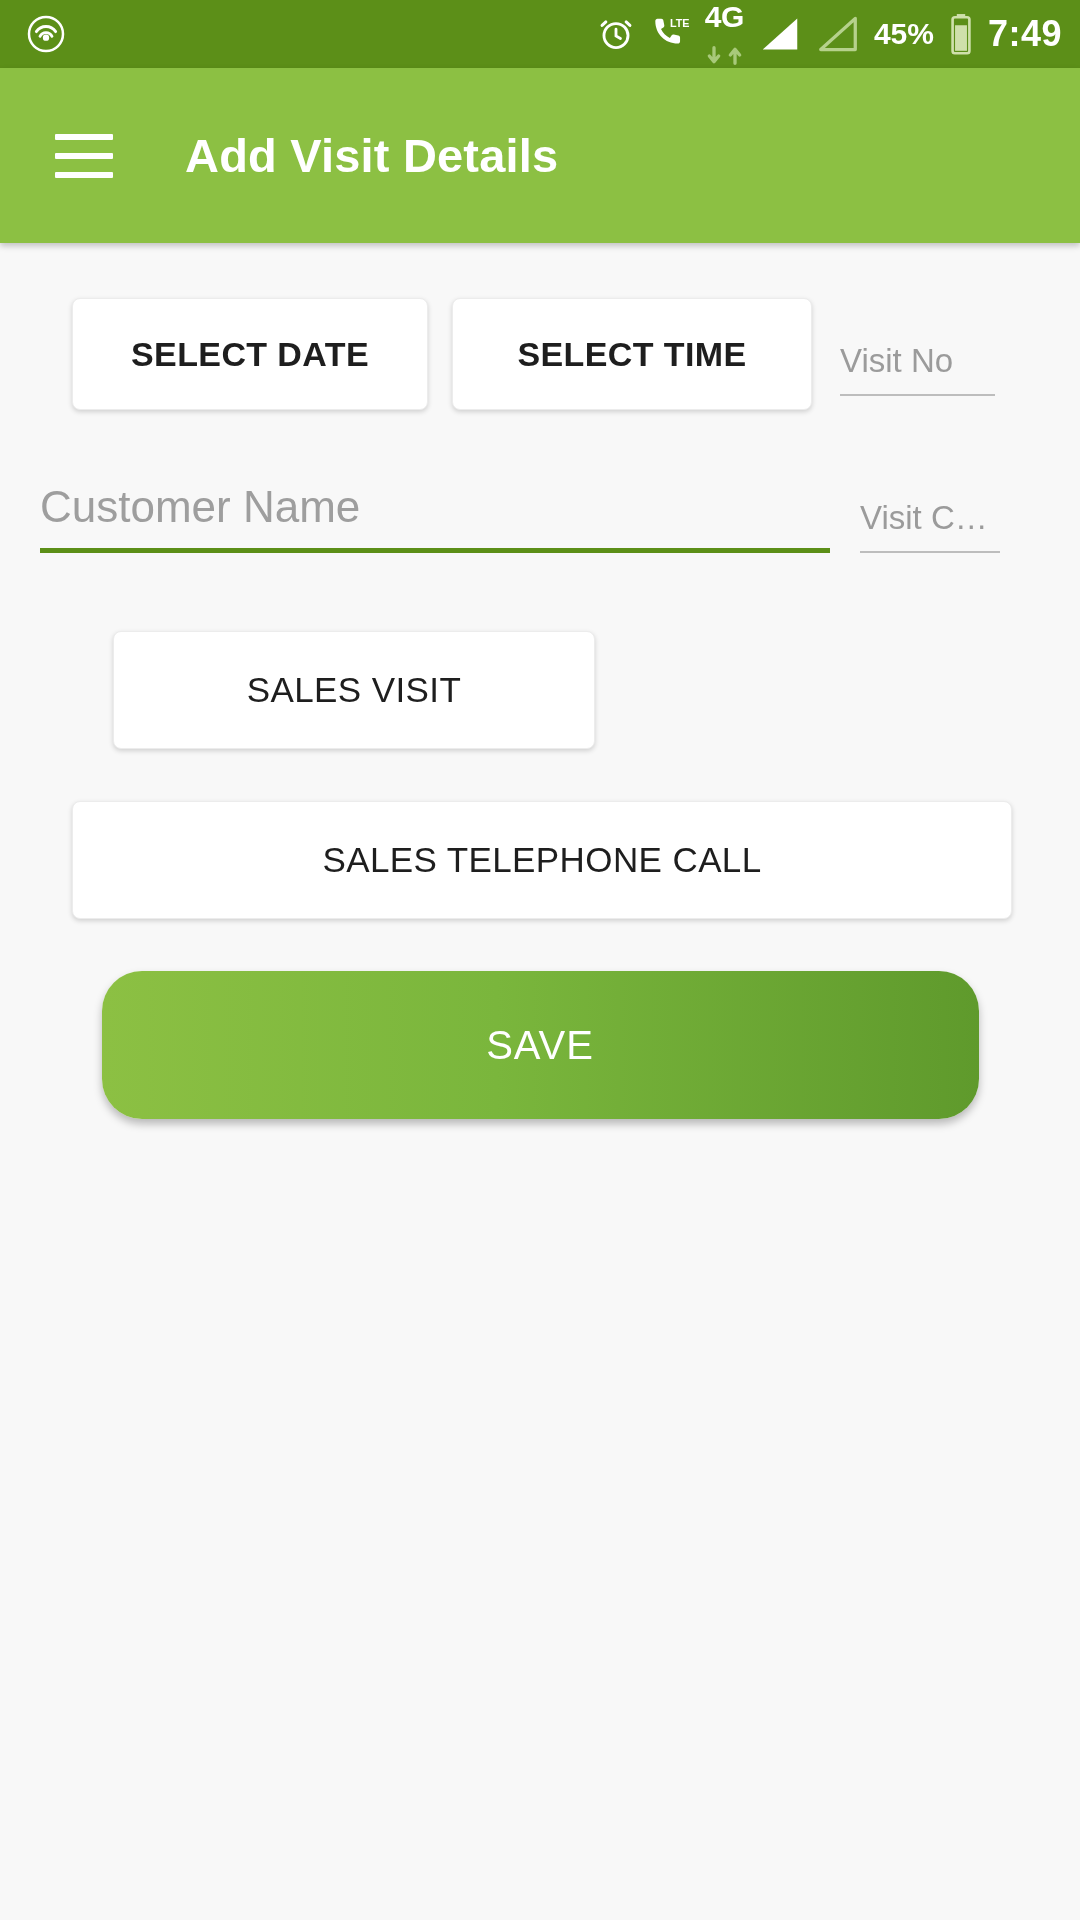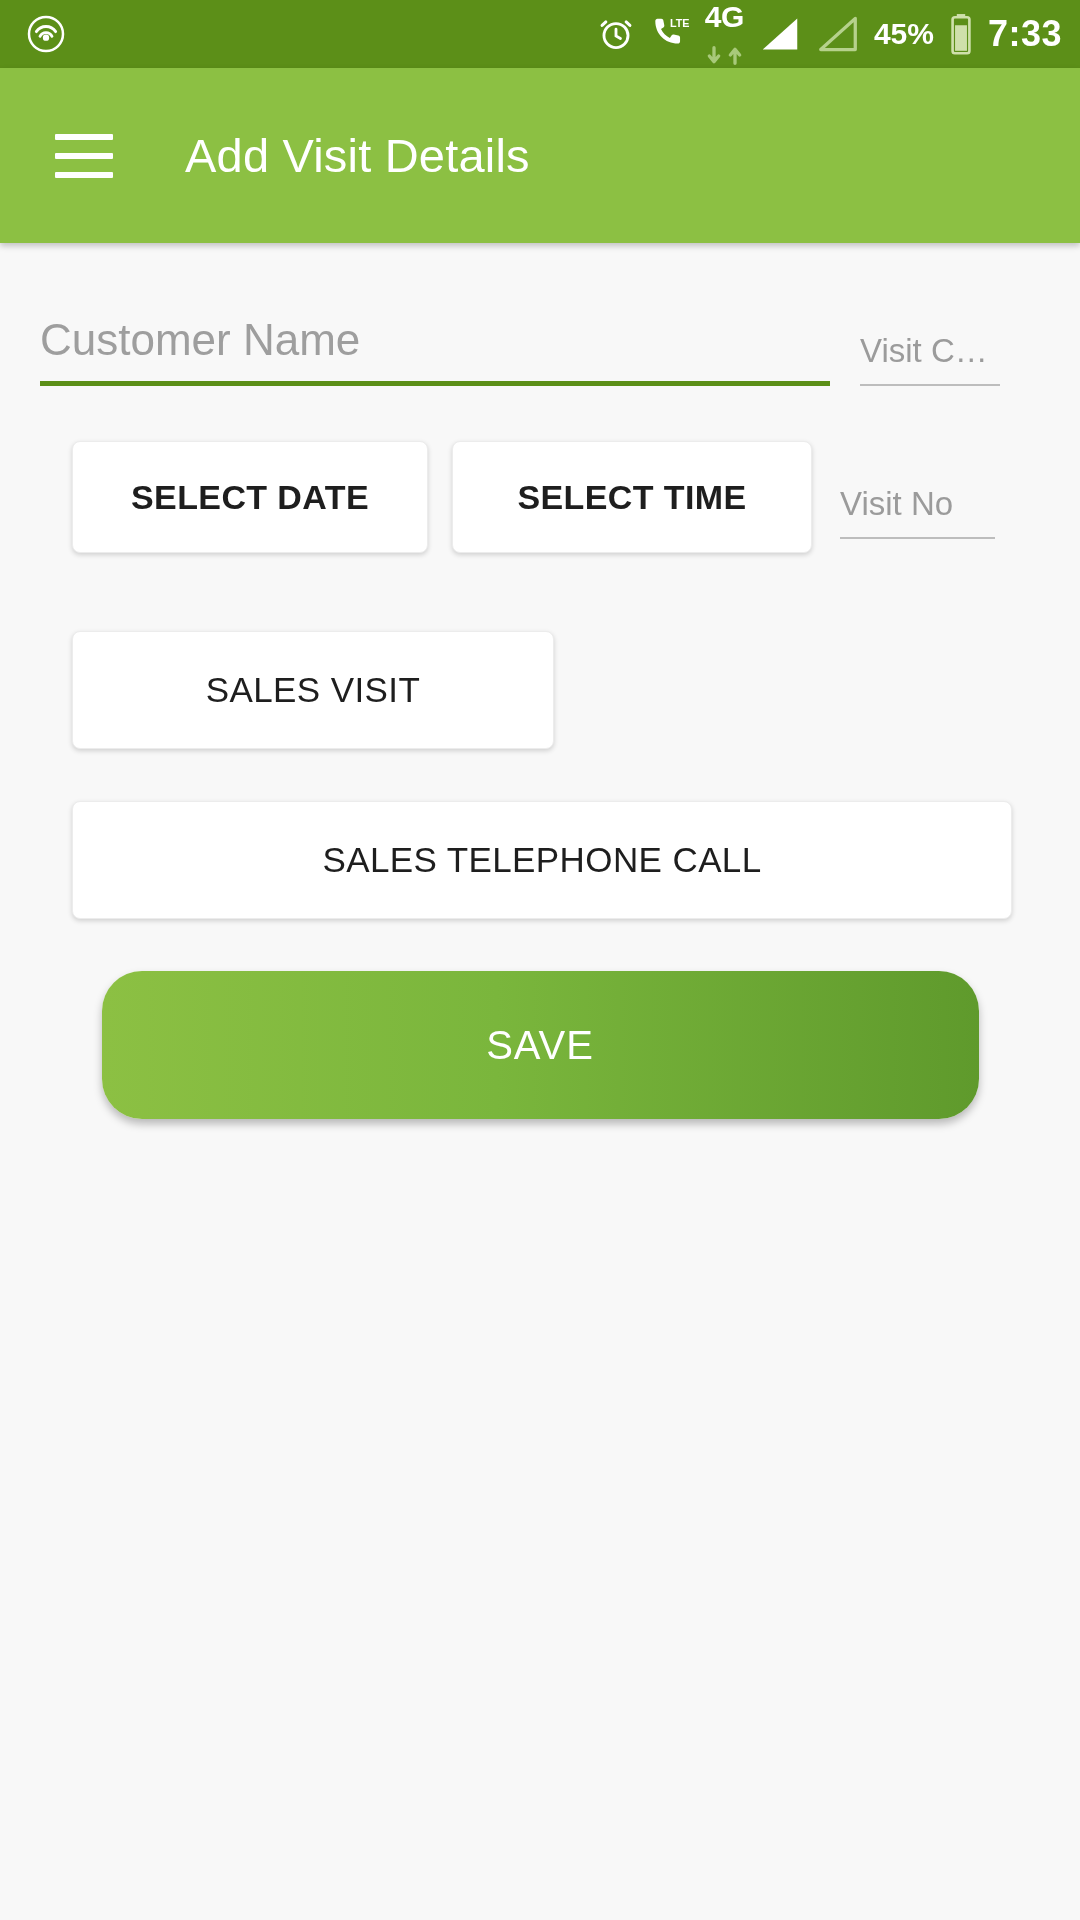--- a/index.html
+++ b/index.html
@@ -58,21 +58,21 @@
   .hamburger{
     width:58px; height:44px;
     display:flex; flex-direction:column; justify-content:space-between;
     cursor:pointer;
     flex:0 0 auto;
   }
   .hamburger span{ display:block; height:6px; background:#ffffff; border-radius:1px; }
   .app-title{
     margin-left:72px;
     font-size:47px;
-    font-weight:400;
+    font-weight:700;
     color:#ffffff;
     letter-spacing:0.2px;
   }
 
   
   .content{
     background:#f8f8f8;
     height:calc(1920px - 68px - 175px);
     padding:0 0;
     position:relative;
@@ -142,21 +142,21 @@
     margin-left:30px;
   }
   .field-visit-c .ph{
     font-size:33px;
     color:#9b9b9b;
     padding-bottom:14px;
   }
 
   
   .row-types{
-    padding:78px 0 0 72px;
+    padding:78px 0 0 113px;
     gap:38px;
   }
   .btn-sales-visit{ width:482px; height:118px; font-weight:400; font-size:35px; }
   .btn-others{ width:440px; height:118px; margin-left:22px; font-weight:400; font-size:35px; }
   .row-types-2{ padding:52px 0 0 72px; }
   .btn-sales-tel{ width:940px; height:118px; font-weight:400; font-size:35px; }
 
   
   .row-save{ padding:52px 0 0 0; justify-content:center; }
   .btn-save{
@@ -236,58 +236,58 @@
     <span class="battery-pct">45%</span>
 
     <span class="sb-icon">
       <svg width="26" height="42" viewBox="0 0 14 24">
         <rect x="4.6" y="0.6" width="4.8" height="2" fill="#cfe0ab"></rect>
         <rect x="2.2" y="2.4" width="9.6" height="20.6" rx="1.3" fill="none" stroke="#cfe0ab" stroke-width="1.5"></rect>
         <rect x="3.6" y="7" width="6.8" height="14.6" fill="#cfe0ab"></rect>
       </svg>
     </span>
 
-    <span class="clock-text">7:33</span>
+    <span class="clock-text">7:49</span>
   </div>
 </div>
 
 <div class="app-bar">
   <div class="hamburger">
     <span></span>
     <span></span>
     <span></span>
   </div>
   <div class="app-title">Add Visit Details</div>
 </div>
 
 <div class="content">
 
+  <div class="row row-datetime">
+    <div class="btn-card btn-select-date">SELECT DATE</div>
+
+    <div class="btn-card btn-select-time">SELECT TIME</div>
+
+    <div class="underline-field field-visit-no">
+      <div class="ph">Visit No</div>
+      <div class="bar"></div>
+    </div>
+  </div>
+
   <div class="row row-customer">
     <div class="underline-field field-customer focused">
       <div class="ph">Customer Name</div>
       <div class="bar"></div>
     </div>
 
     <div class="underline-field field-visit-c">
       <div class="ph">Visit C…</div>
       <div class="bar"></div>
     </div>
   </div>
 
-  <div class="row row-datetime">
-    <div class="btn-card btn-select-date">SELECT DATE</div>
-
-    <div class="btn-card btn-select-time">SELECT TIME</div>
-
-    <div class="underline-field field-visit-no">
-      <div class="ph">Visit No</div>
-      <div class="bar"></div>
-    </div>
-  </div>
-
   <div class="row row-types">
     <div class="btn-card btn-sales-visit">SALES VISIT</div>
   </div>
 
   <div class="row row-types-2">
     <div class="btn-card btn-sales-tel">SALES TELEPHONE CALL</div>
   </div>
 
   <div class="row row-save">
     <button class="btn-save">SAVE</button>

